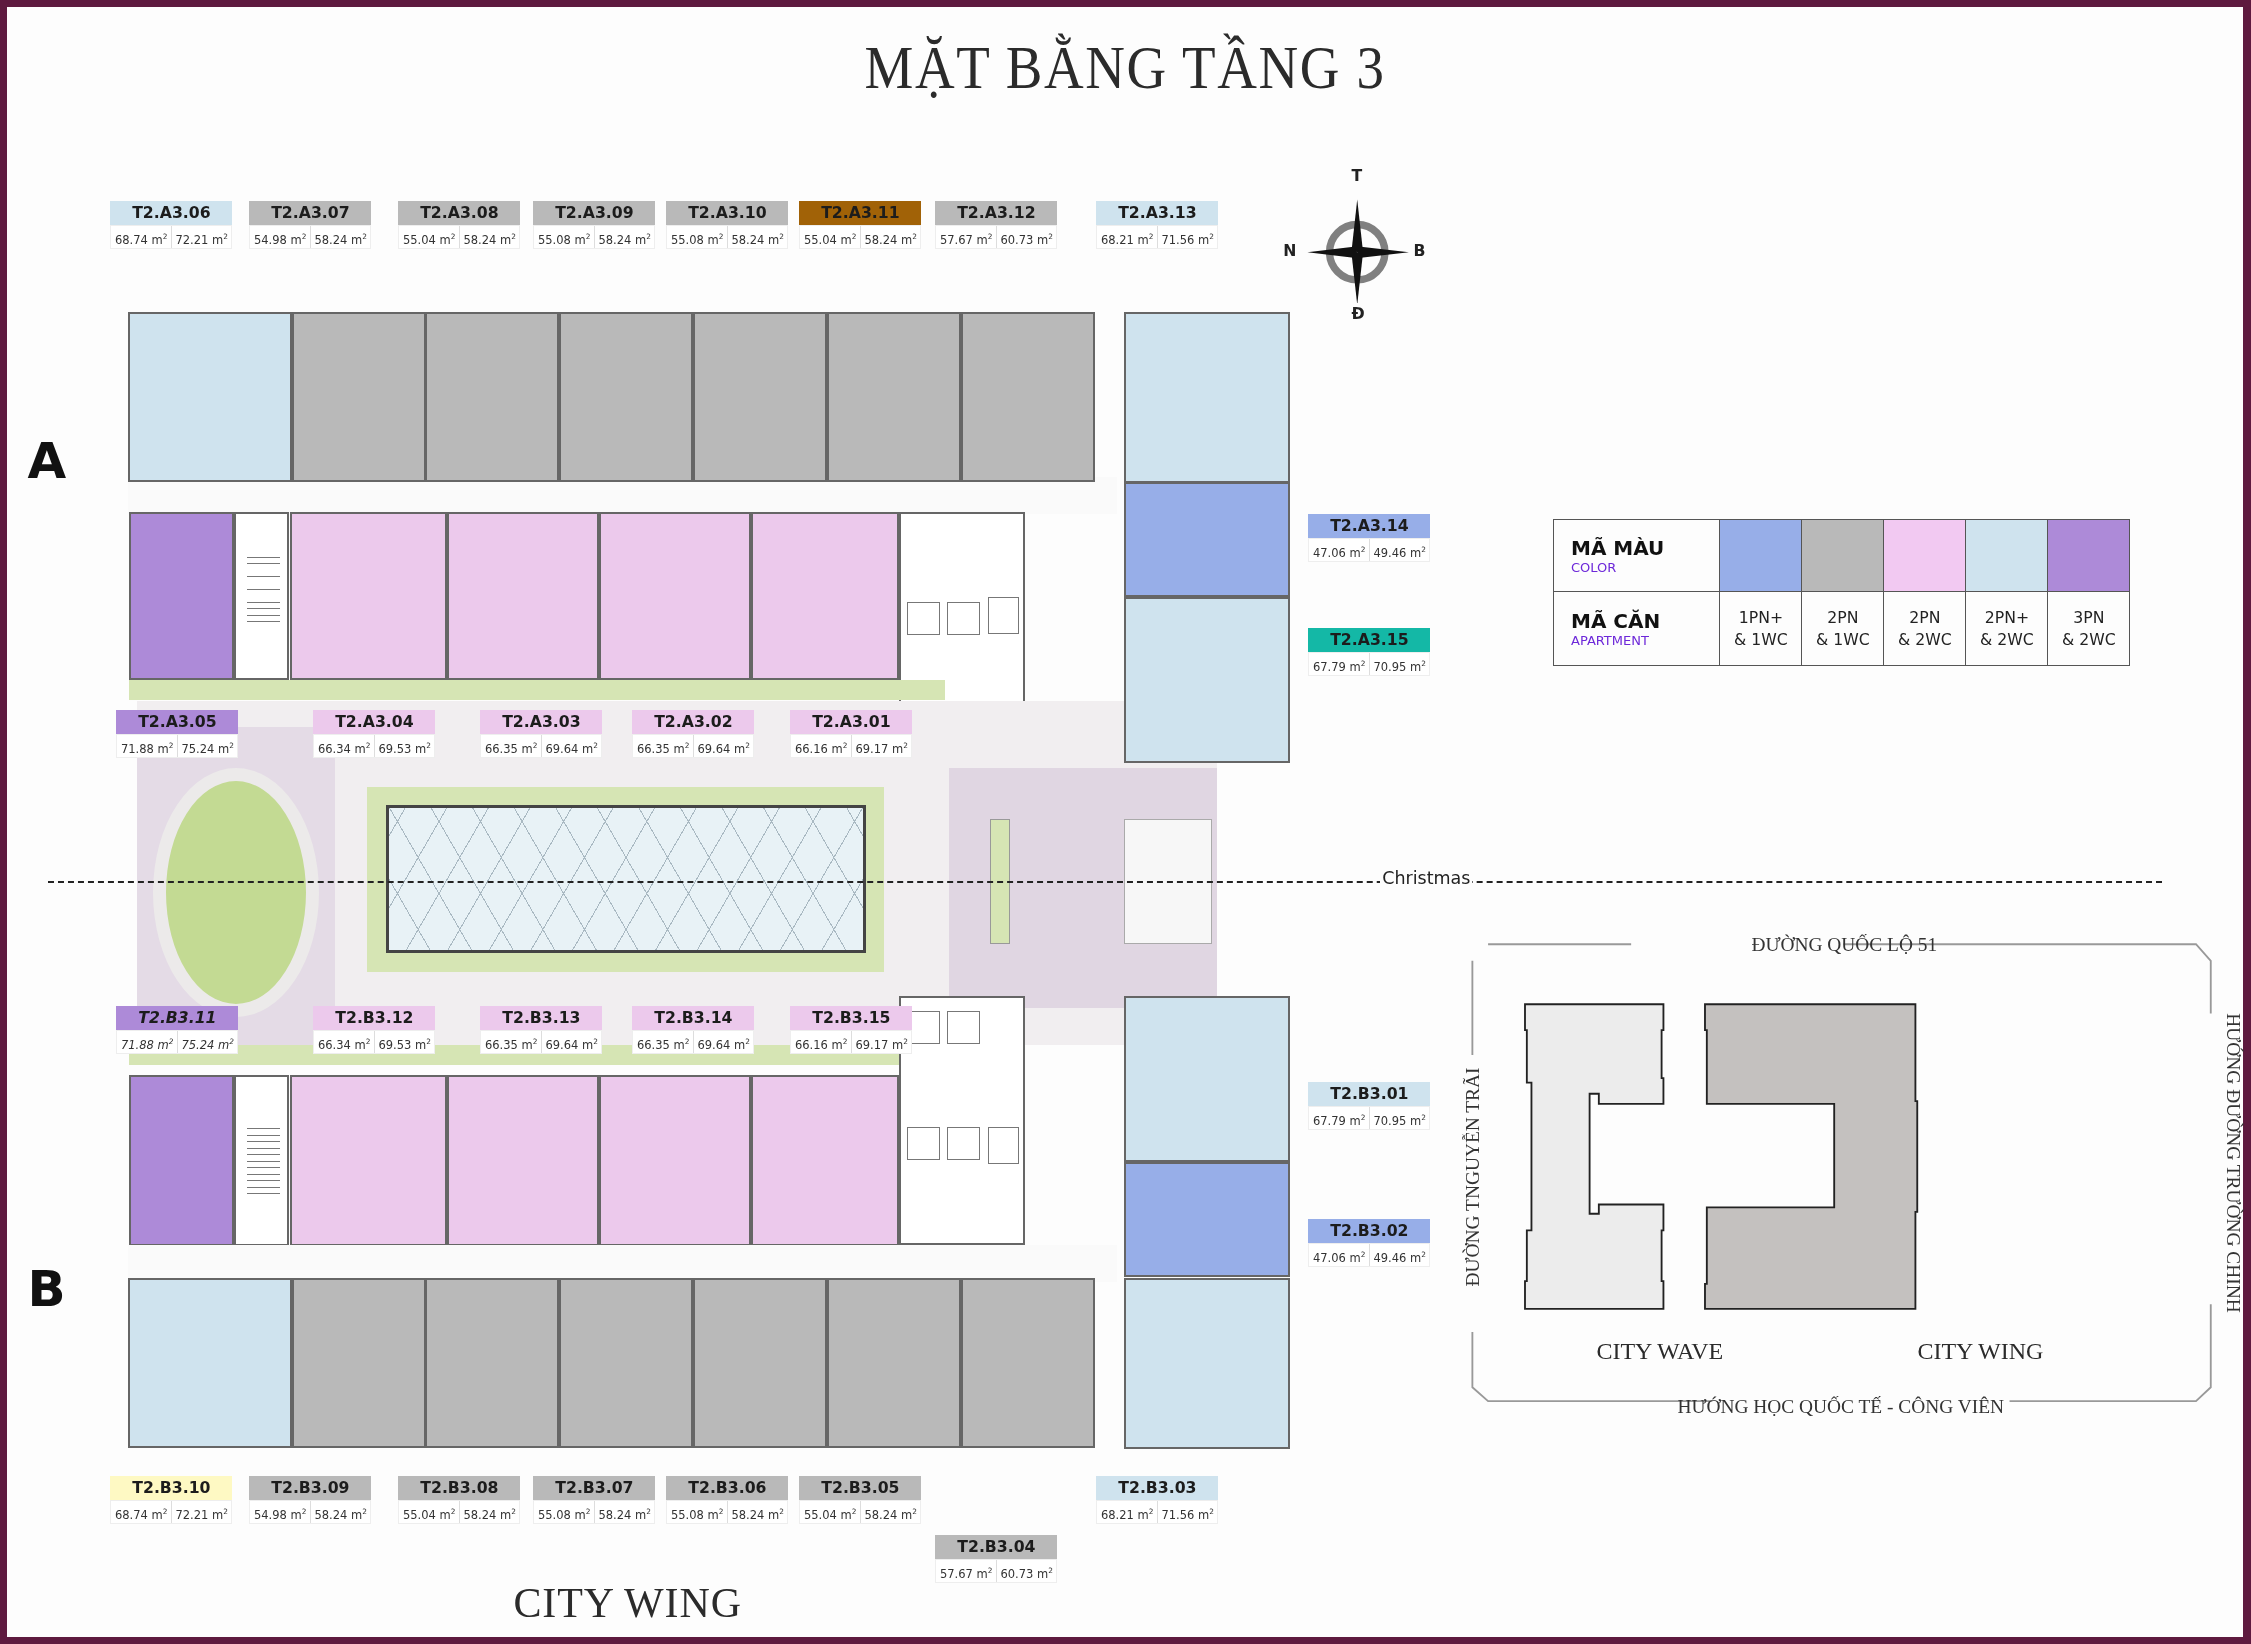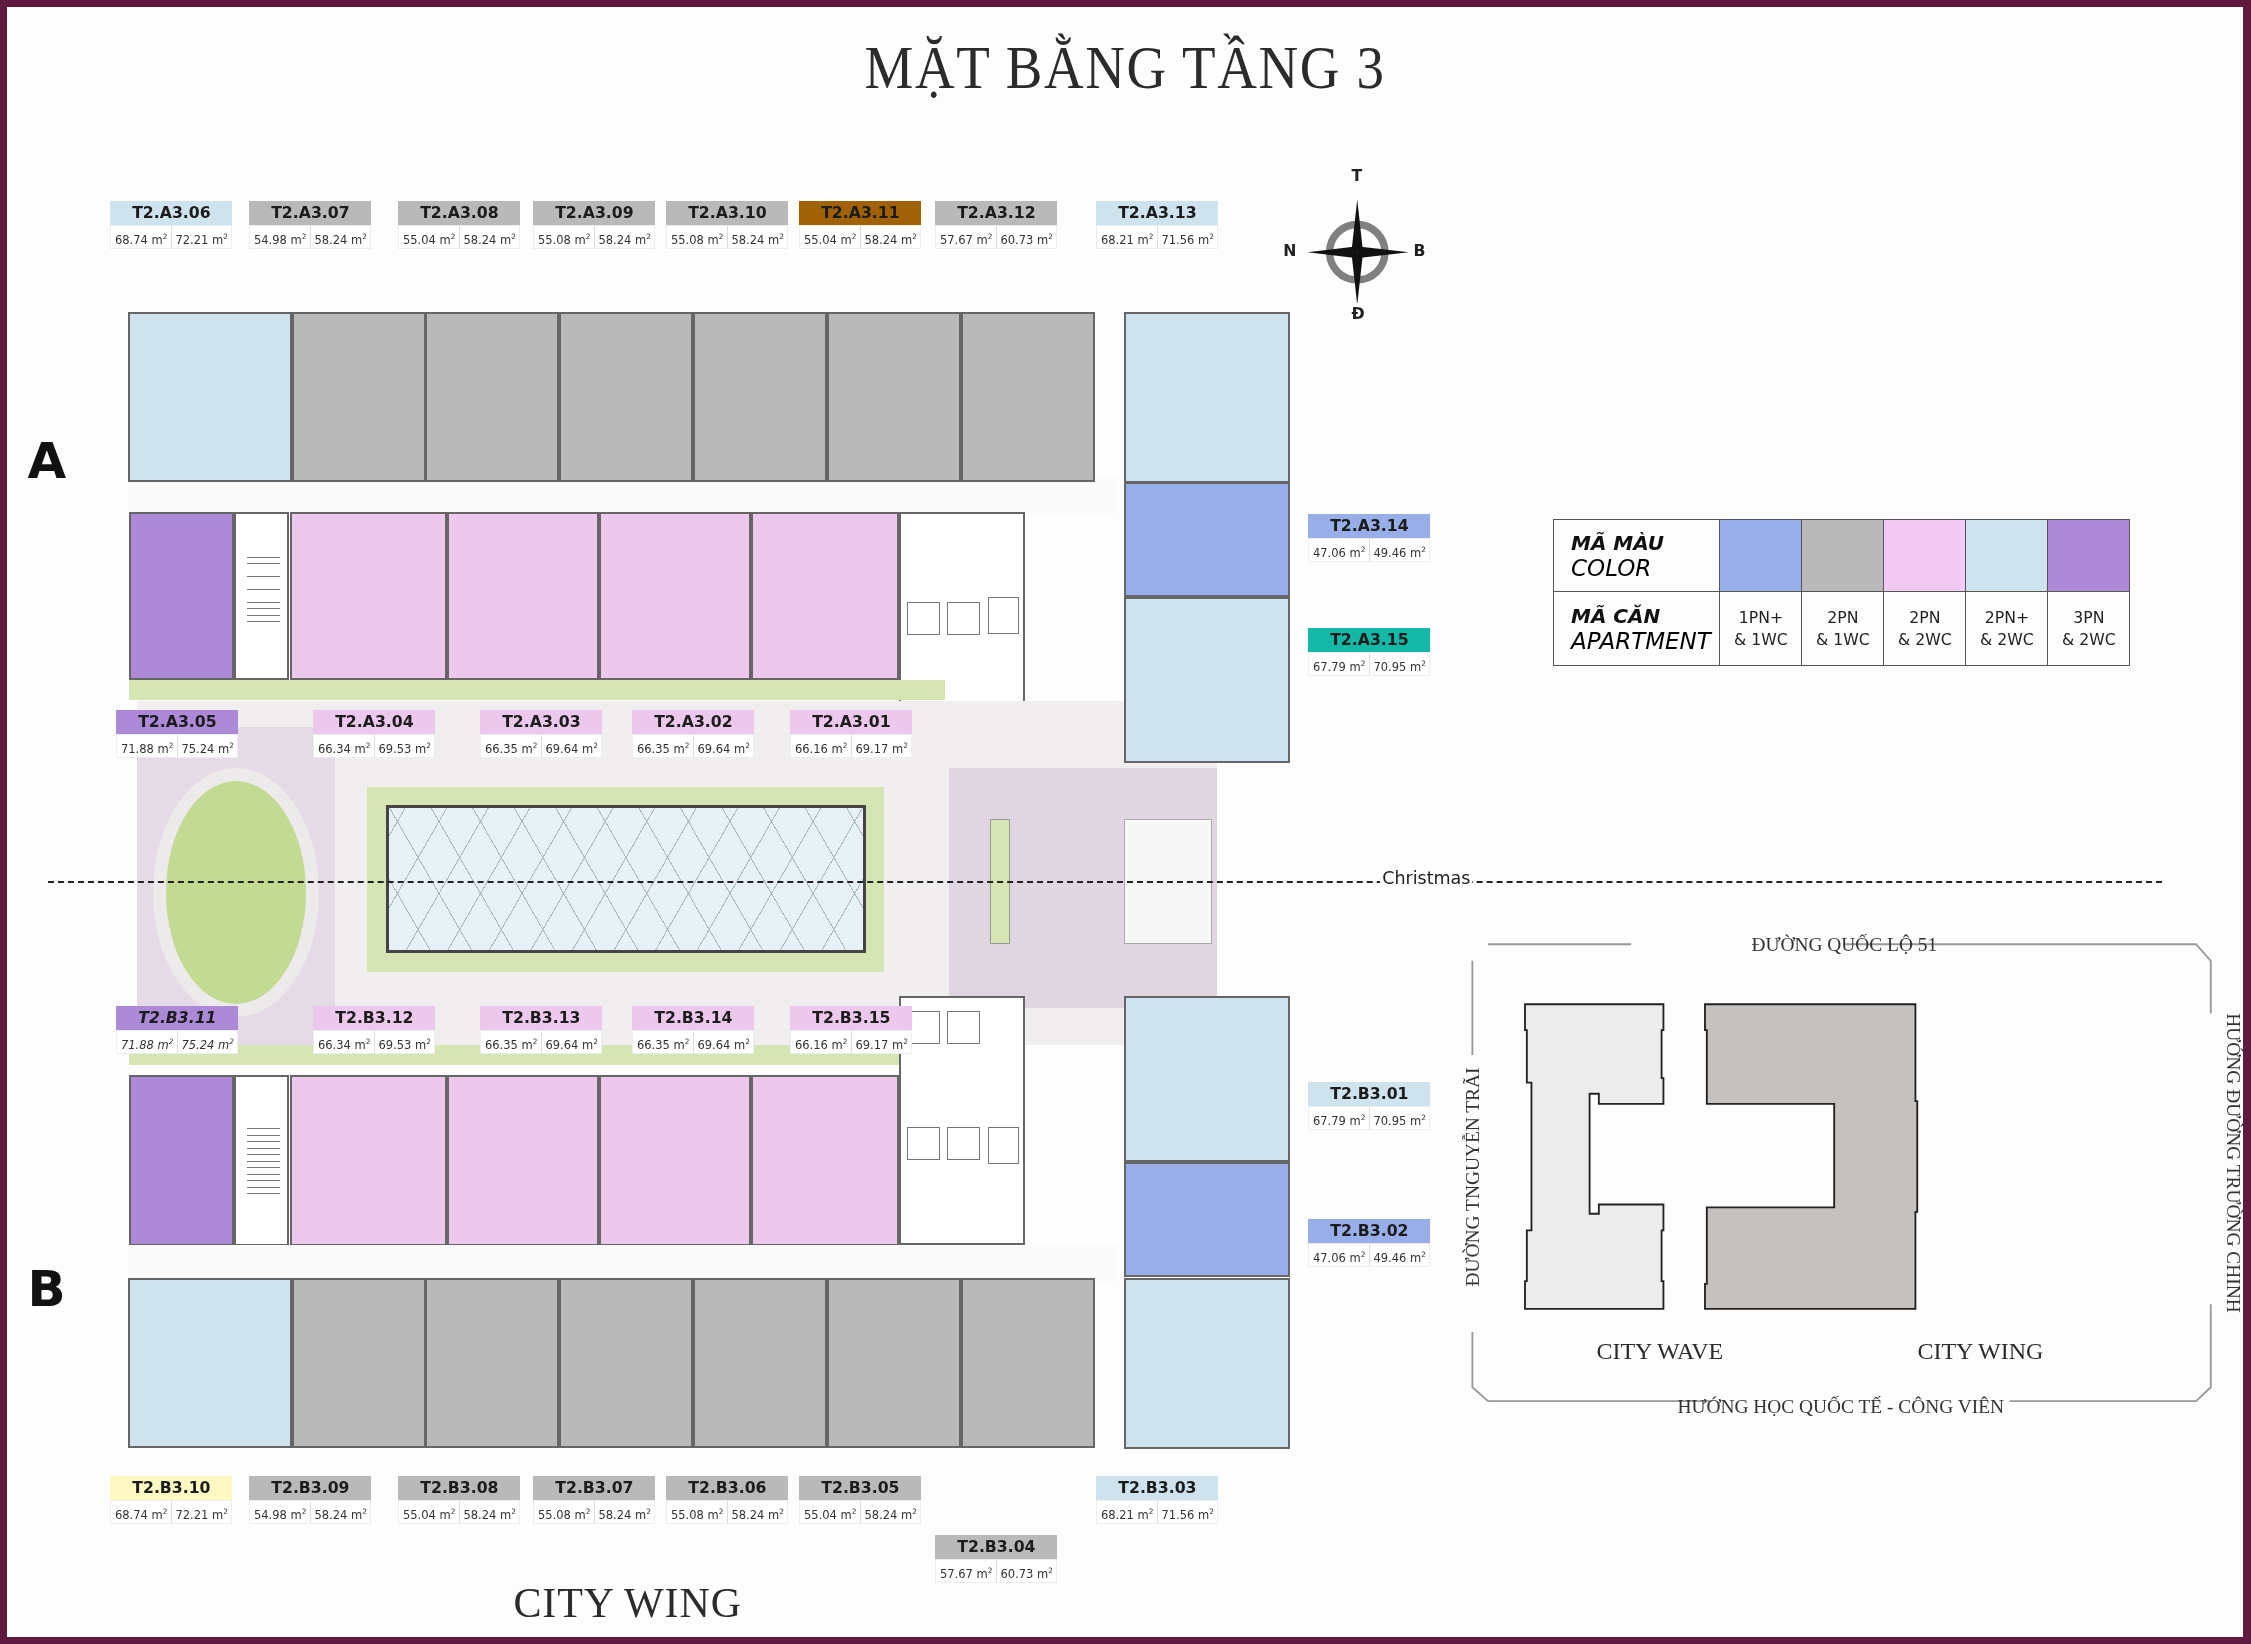--- a/index.html
+++ b/index.html
@@ -26,23 +26,23 @@
   
   .fp { position: absolute; }
   .unit { position: absolute; border: 2.8px solid #666; overflow: hidden; }
 
   .corridor { position: absolute; background: #fafafa; }
   .green-strip { position: absolute; background: #d6e5b4; }
 
   
   table.legend { position: absolute; left: 1546px; top: 512px; border-collapse: collapse; }
   table.legend td { border: 1.8px solid #555; }
-  table.legend .hd { width: 166px; height: 72px; padding-left: 16.6px; font-style: italic; }
+  table.legend .hd { width: 166px; height: 72px; padding-left: 16.6px; }
   table.legend .hd .b { font-weight: bold; font-size: 20px; color: #111; }
-  table.legend .hd .s { font-size: 23px; color: #000000; }
+  table.legend .hd .s { font-size: 13px; color: #6d28d9; }
   table.legend .sw { width: 82px; height: 72px; }
   table.legend .tx { width: 82px; height: 74px; text-align: center; font-size: 15.7px; line-height: 22px; color: #222; }
 
   
   .site-road { position: absolute; font-family: "Liberation Serif", "DejaVu Serif", serif; font-size: 19.4px; color: #333; white-space: nowrap; }
   .bldg-name { position: absolute; font-family: "Liberation Serif", "DejaVu Serif", serif; font-size: 24px; color: #2b2b2b; }
 
   .footer-title { position: absolute; left: 506px; top: 1572px; font-family: "Liberation Serif", "DejaVu Serif", serif;
     font-size: 42px; color: #2b2b2b; letter-spacing: 0.9px; }
 

